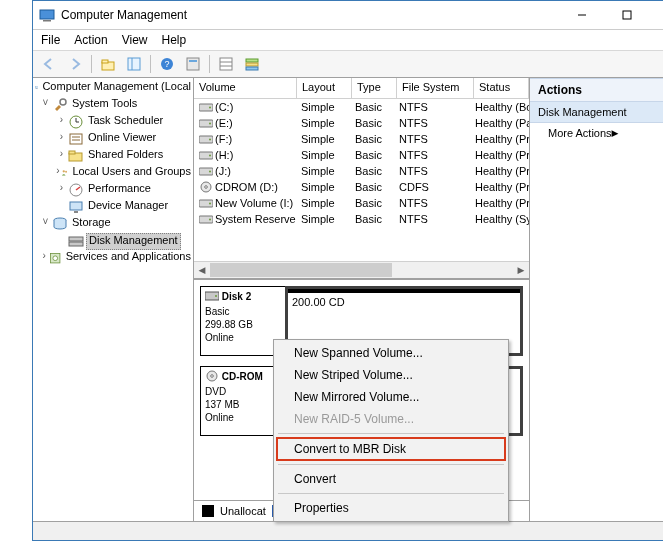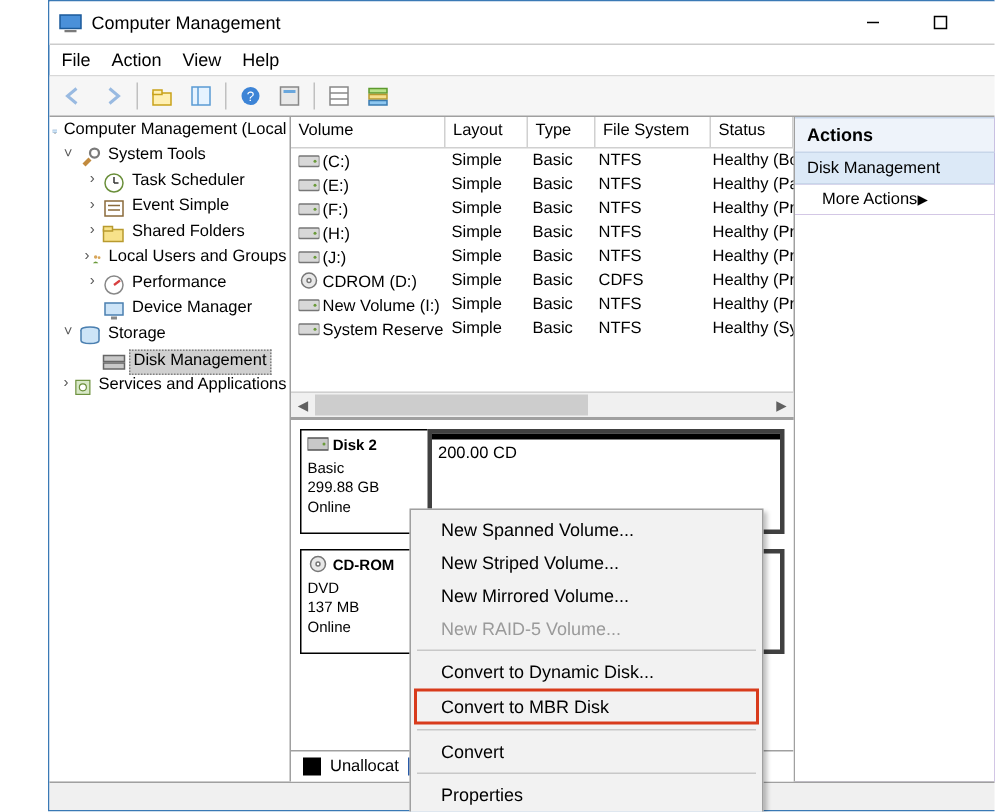--- a/index.html
+++ b/index.html
@@ -184,21 +184,21 @@
       </div>
       <div class="tnode" style="padding-left:20px">
         <span class="tw">›</span>
         <span class="ticon">
             <svg viewBox="0 0 16 16">
               <rect x="2" y="3" width="12" height="10" fill="#fff" stroke="#8a6a3a"></rect>
               <line x1="4" y1="6" x2="12" y2="6" stroke="#8a6a3a"></line>
               <line x1="4" y1="9" x2="12" y2="9" stroke="#8a6a3a"></line>
             </svg>
           </span>
-        <span class="tlabel">Event Simple</span>
+        <span class="tlabel">Online Viewer</span>
       </div>
       <div class="tnode" style="padding-left:20px">
         <span class="tw">›</span>
         <span class="ticon">
             <svg viewBox="0 0 16 16">
               <rect x="1" y="5" width="13" height="8" fill="#f7e28a" stroke="#b89a2e"></rect>
               <rect x="1" y="3" width="6" height="3" fill="#f7e28a" stroke="#b89a2e"></rect>
             </svg>
           </span>
         <span class="tlabel">Shared Folders</span>
@@ -424,21 +424,20 @@
   </div>
 
   <div class="statusbar"></div>
 
   <div class="ctxmenu">
     <div class="mi">New Spanned Volume...</div>
     <div class="mi">New Striped Volume...</div>
     <div class="mi">New Mirrored Volume...</div>
     <div class="mi disabled">New RAID-5 Volume...</div>
     <div class="msep"></div>
-    <div class="mi">Convert to Dynamic Disk...</div>
     <div class="mi hl">Convert to MBR Disk</div>
     <div class="msep"></div>
     <div class="mi">Convert</div>
     <div class="msep"></div>
     <div class="mi">Properties</div>
 
   </div>
 
 </div>
 

